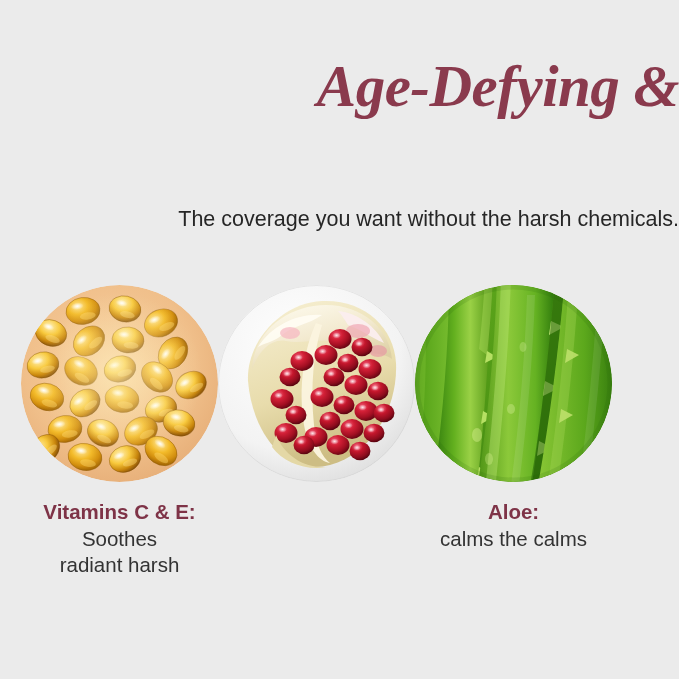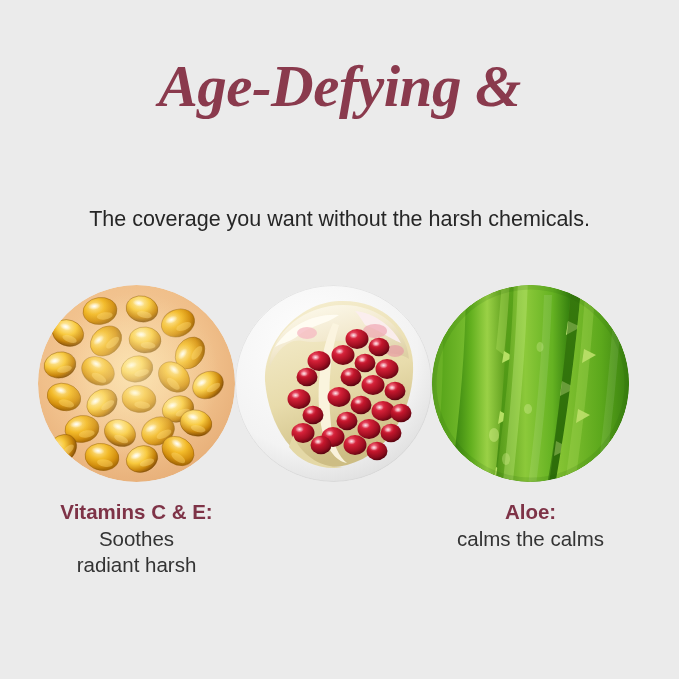--- a/index.html
+++ b/index.html
@@ -19,56 +19,55 @@
     height: 679px;
     background: #ebebeb;
   }
 
   
   .headline {
     position: absolute;
     top: 52px;
     left: 0;
     width: 679px;
-    text-align: center;
+    text-align: right;
     font-family: "Liberation Serif", "DejaVu Serif", serif;
     font-style: italic;
     font-weight: 700;
     font-size: 59px;
     line-height: 69px;
     letter-spacing: -0.5px;
     color: #8a3a4d;
   }
   .headline-line { display: block; white-space: nowrap; }
 
   
   .subtitle {
     position: absolute;
     top: 205px;
     left: 0;
     width: 679px;
-    text-align: center;
+    text-align: right;
     font-family: "Liberation Sans", sans-serif;
     font-size: 21.5px;
     line-height: 28px;
     color: #262626;
     white-space: nowrap;
   }
 
   
   .columns {
     position: absolute;
     top: 285px;
     left: 0;
     width: 620px;
     display: flex;
-    justify-content: flex-end;
+    justify-content: space-between;
     padding: 0 21px;
     box-sizing: border-box;
-    margin-left: 30px;
   }
   .column {
     width: 197px;
     display: flex;
     flex-direction: column;
     align-items: center;
   }
   .circle {
     width: 197px;
     height: 197px;

